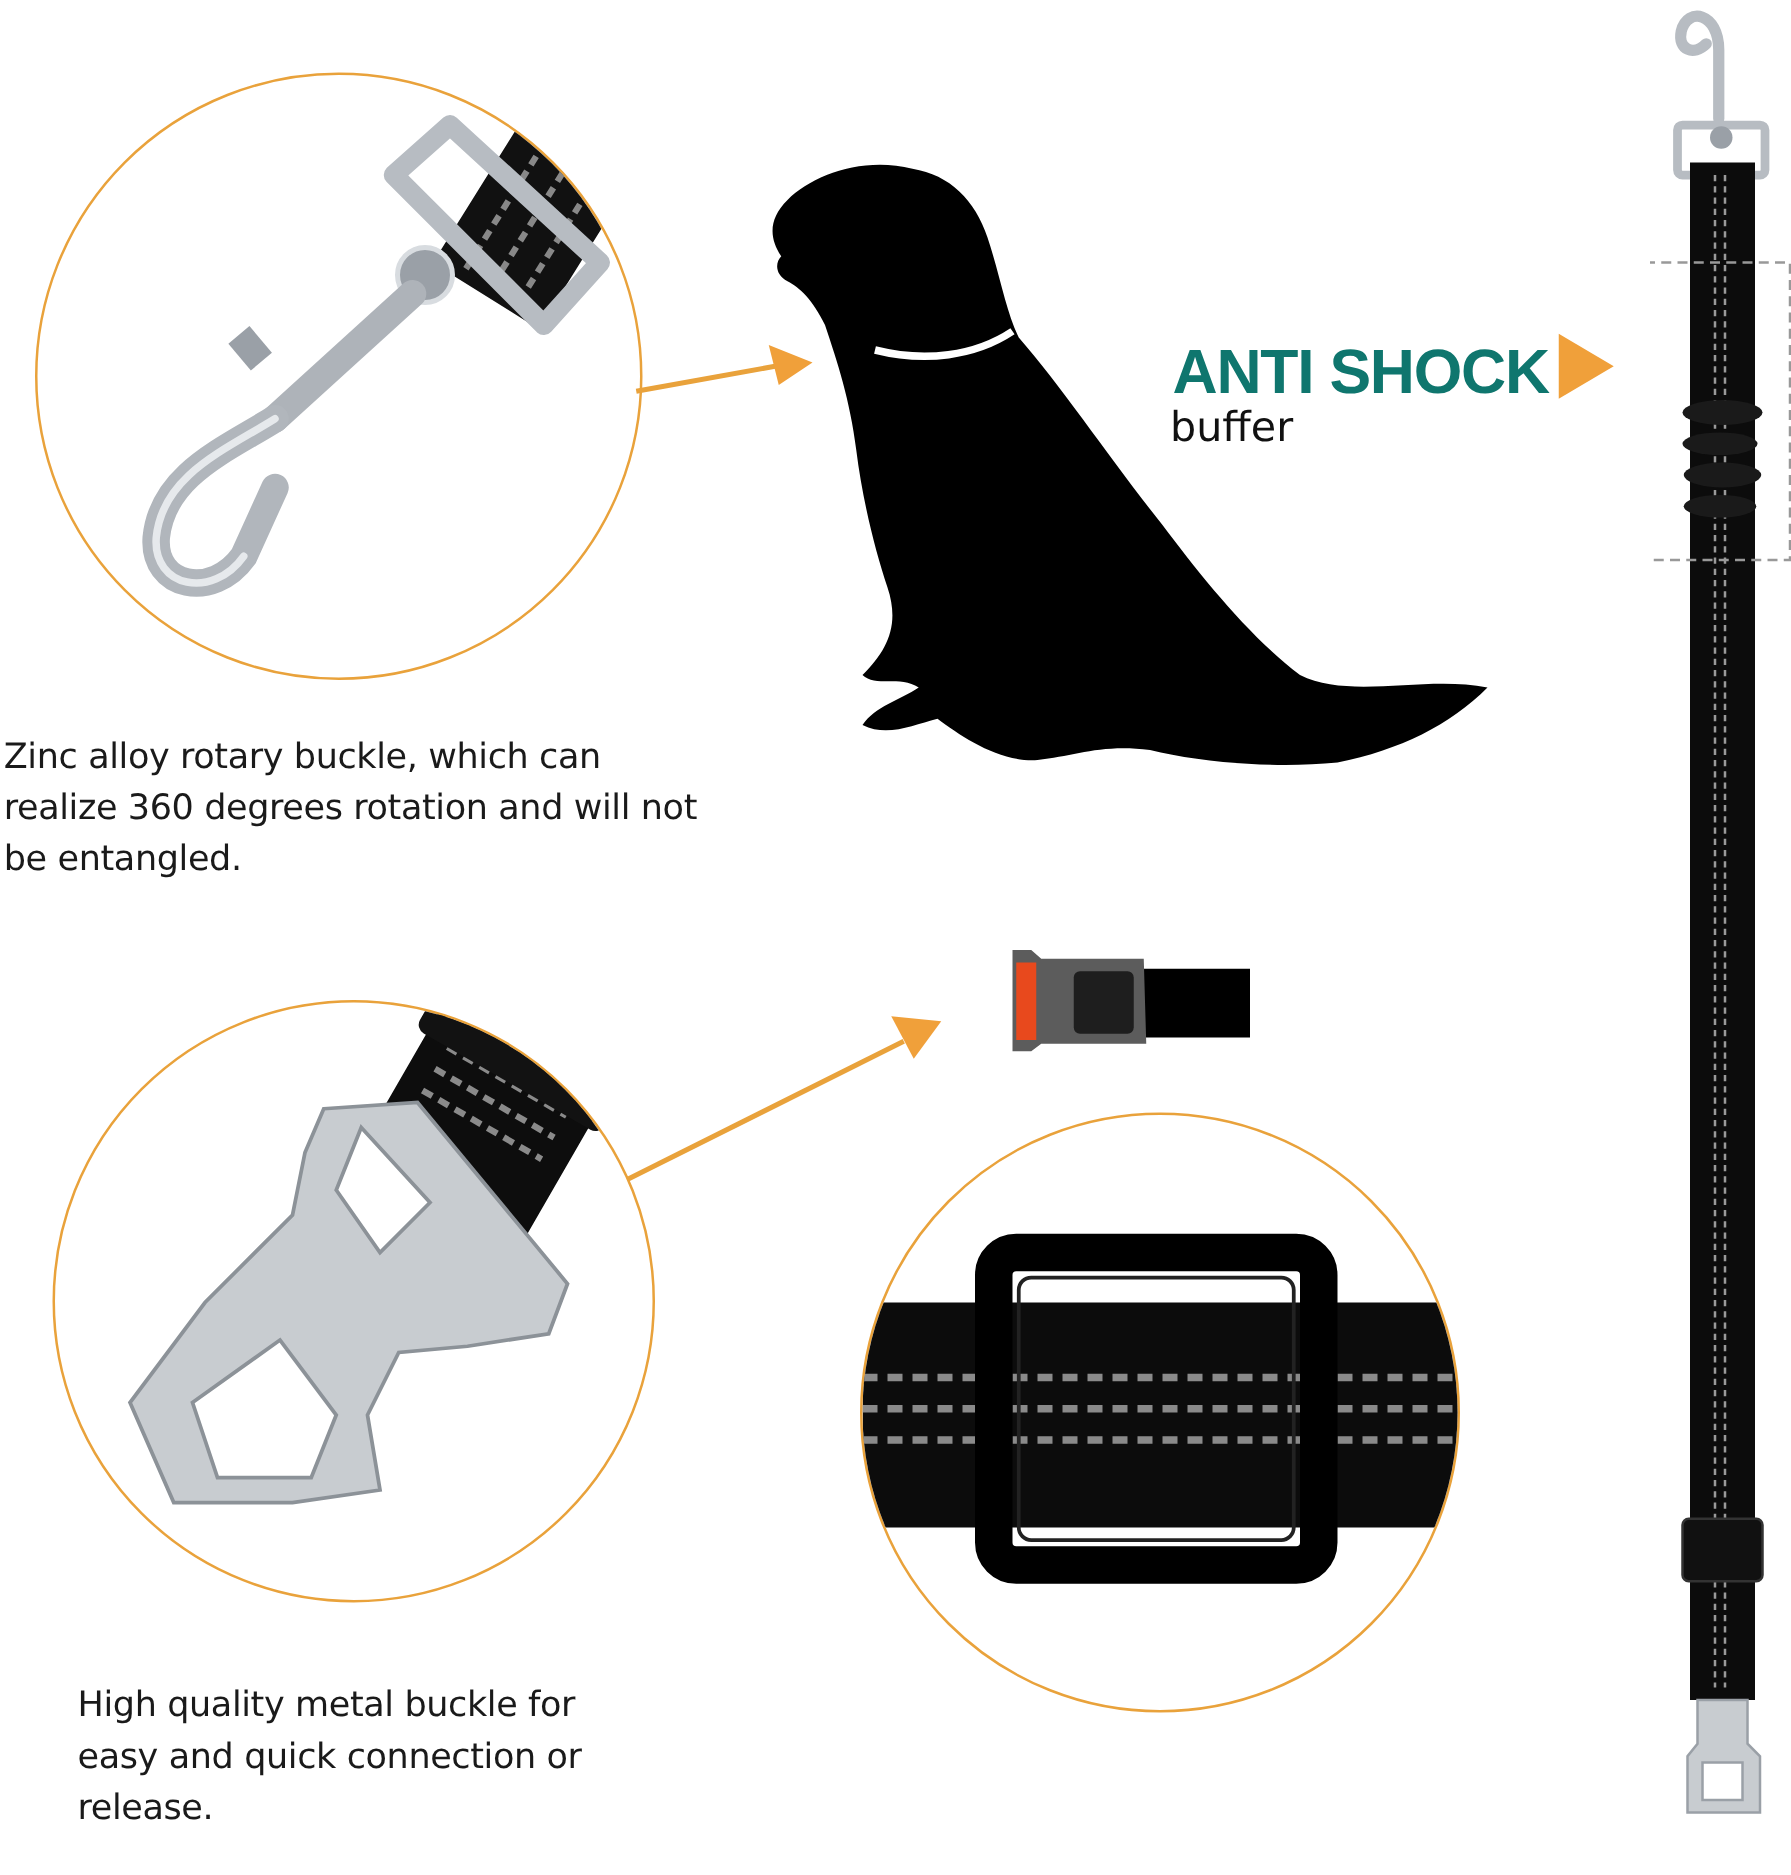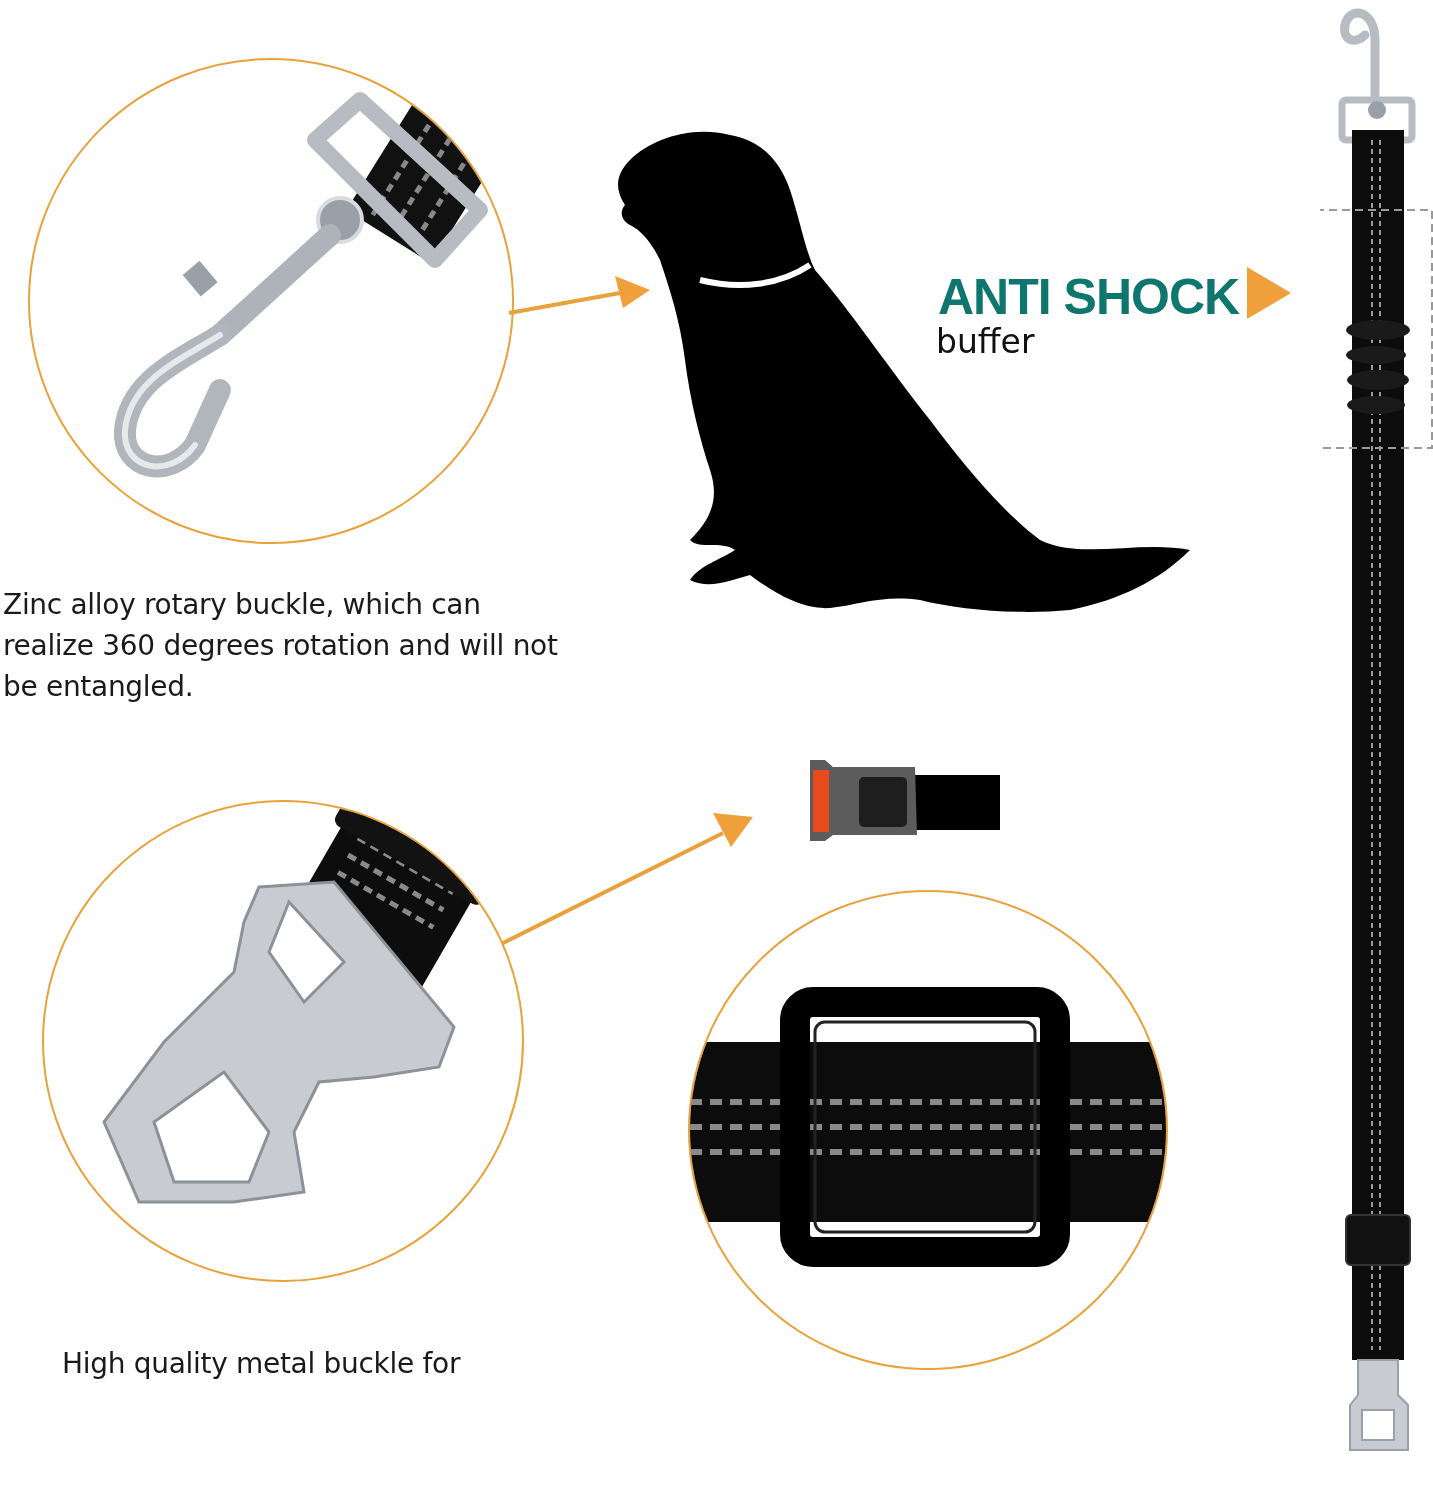--- a/index.html
+++ b/index.html
@@ -104,20 +104,22 @@
       <rect x="240" y="0" width="170" height="40" rx="8" fill="#121212"></rect>
     </g>
     <path d="M215 85 L290 80 L410 225 L395 265 L330 275 L275 280 L250 330 L260 390 L190 400 L95 400 L60 320 L120 240 L190 170 L200 120 Z" fill="#c8ccd0" stroke="#8c9298" stroke-width="3"></path>
     <path d="M110 320 L180 270 L225 330 L205 380 L130 380 Z" fill="#fff" stroke="#8c9298" stroke-width="3"></path>
     <path d="M245 100 L300 160 L260 200 L225 150 Z" fill="#fff" stroke="#8c9298" stroke-width="3"></path>
   </svg>
 </div>
 
 <div class="caption" style="left:62px; top:1343px;">
   <div>High quality metal buckle for</div>
+  <div>easy and quick connection or</div>
+  <div>release.</div>
 </div>
 
 <div class="circle" style="left:688px; top:890px; width:480px; height:480px;">
   <svg width="480" height="480" viewBox="0 0 480 480">
     <rect x="0" y="150" width="480" height="180" fill="#0c0c0c"></rect>
     <g stroke="#8a8a8a" stroke-width="6" stroke-dasharray="12 8">
       <line x1="0" y1="210" x2="480" y2="210"></line>
       <line x1="0" y1="235" x2="480" y2="235"></line>
       <line x1="0" y1="260" x2="480" y2="260"></line>
     </g>

